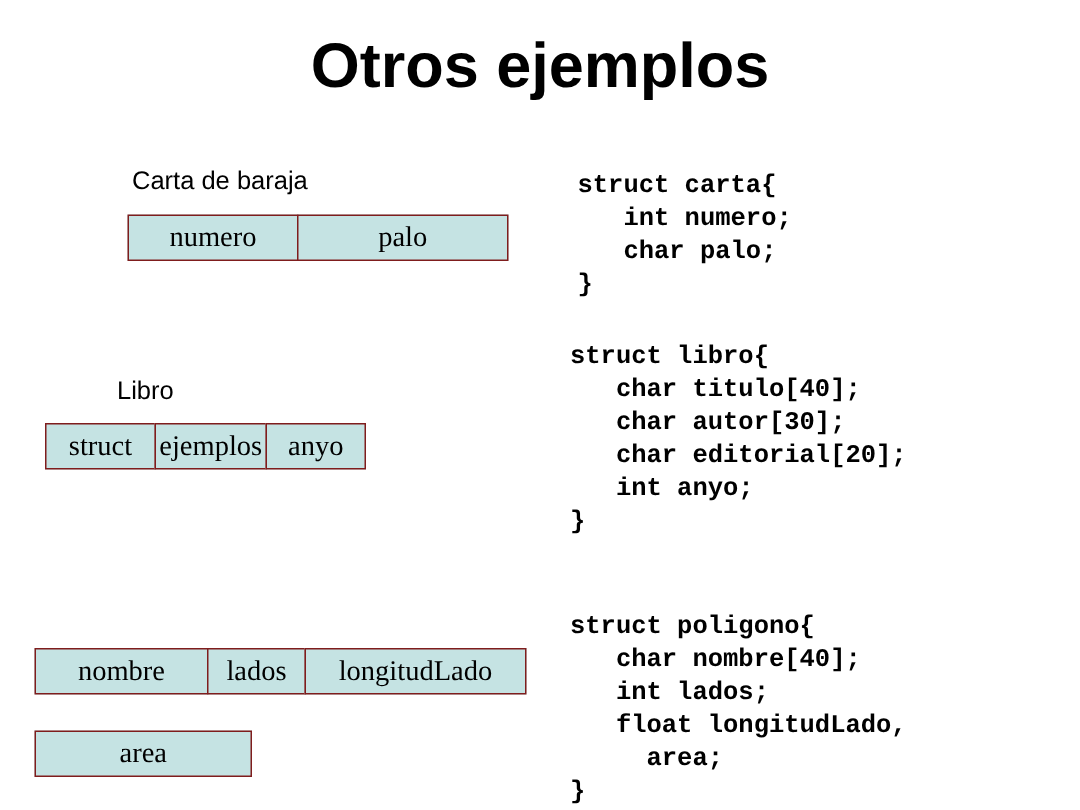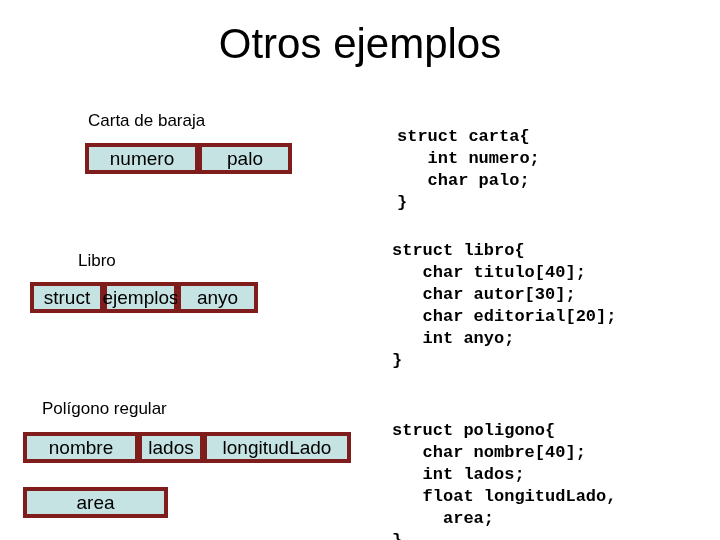--- a/index.html
+++ b/index.html
@@ -17,90 +17,90 @@
     color: #000000;
   }
   .title {
     position: absolute;
     top: 23px;
     left: 0;
     width: 720px;
     margin: 0;
     text-align: center;
     font-size: 42px;
-    font-weight: normal;
+    font-weight: bold;
     line-height: 1;
     color: #000000;
   }
   .section-label {
     position: absolute;
     font-size: 17px;
     line-height: 1;
     white-space: nowrap;
   }
   .struct-table {
     position: absolute;
     display: flex;
   }
   .cell {
     box-sizing: border-box;
     height: 31px;
     background: var(--cell-fill, #c5e3e3);
-    border: 4px solid #7f1d1d;
+    border: 1px solid #7f1d1d;
     display: flex;
     align-items: center;
     justify-content: center;
     font-size: 19px;
     white-space: nowrap;
+    font-family: Liberation Serif, serif;
   }
   .cell + .cell {
     margin-left: -1px;
   }
   .code {
     position: absolute;
-    margin: 12px;
+    margin: 0;
     font-family: "Liberation Mono", monospace;
     font-weight: bold;
     font-size: 17px;
     line-height: 22px;
     white-space: pre;
     color: #000000;
   }
 </style>
 </head>
 <body style="background: rgb(255, 255, 255);">
 
 <div class="slide">
 
   <h1 class="title">Otros ejemplos</h1>
 
   <div class="section-label" style="left:88px; top:112px">Carta de baraja</div>
   <div class="struct-table" style="left:85px; top:143px">
     <div class="cell" style="width:114px">numero</div>
-    <div class="cell" style="width:94px">palo</div>
+    <div class="cell" style="width:141px">palo</div>
   </div>
   <pre class="code" style="left:385px; top:114px">struct carta{
    int numero;
    char palo;
 }</pre>
 
   <div class="section-label" style="left:78px; top:252px">Libro</div>
   <div class="struct-table" style="left:30px; top:282px">
     <div class="cell" style="width:74px">struct</div>
     <div class="cell" style="width:75px">ejemplos</div>
-    <div class="cell" style="width:81px">anyo</div>
+    <div class="cell" style="width:67px">anyo</div>
   </div>
   <pre class="code" style="left:380px; top:228px">struct libro{
    char titulo[40];
    char autor[30];
    char editorial[20];
    int anyo;
 }</pre>
 
-  <div class="section-label" style="left:42px; top:400px">Polígono regular</div>
   <div class="struct-table" style="left:23px; top:432px">
     <div class="cell" style="width:116px">nombre</div>
     <div class="cell" style="width:66px">lados</div>
     <div class="cell" style="width:148px">longitudLado</div>
   </div>
   <div class="struct-table" style="left:23px; top:487px">
     <div class="cell" style="width:145px">area</div>
   </div>
   <pre class="code" style="left:380px; top:408px">struct poligono{
    char nombre[40];

